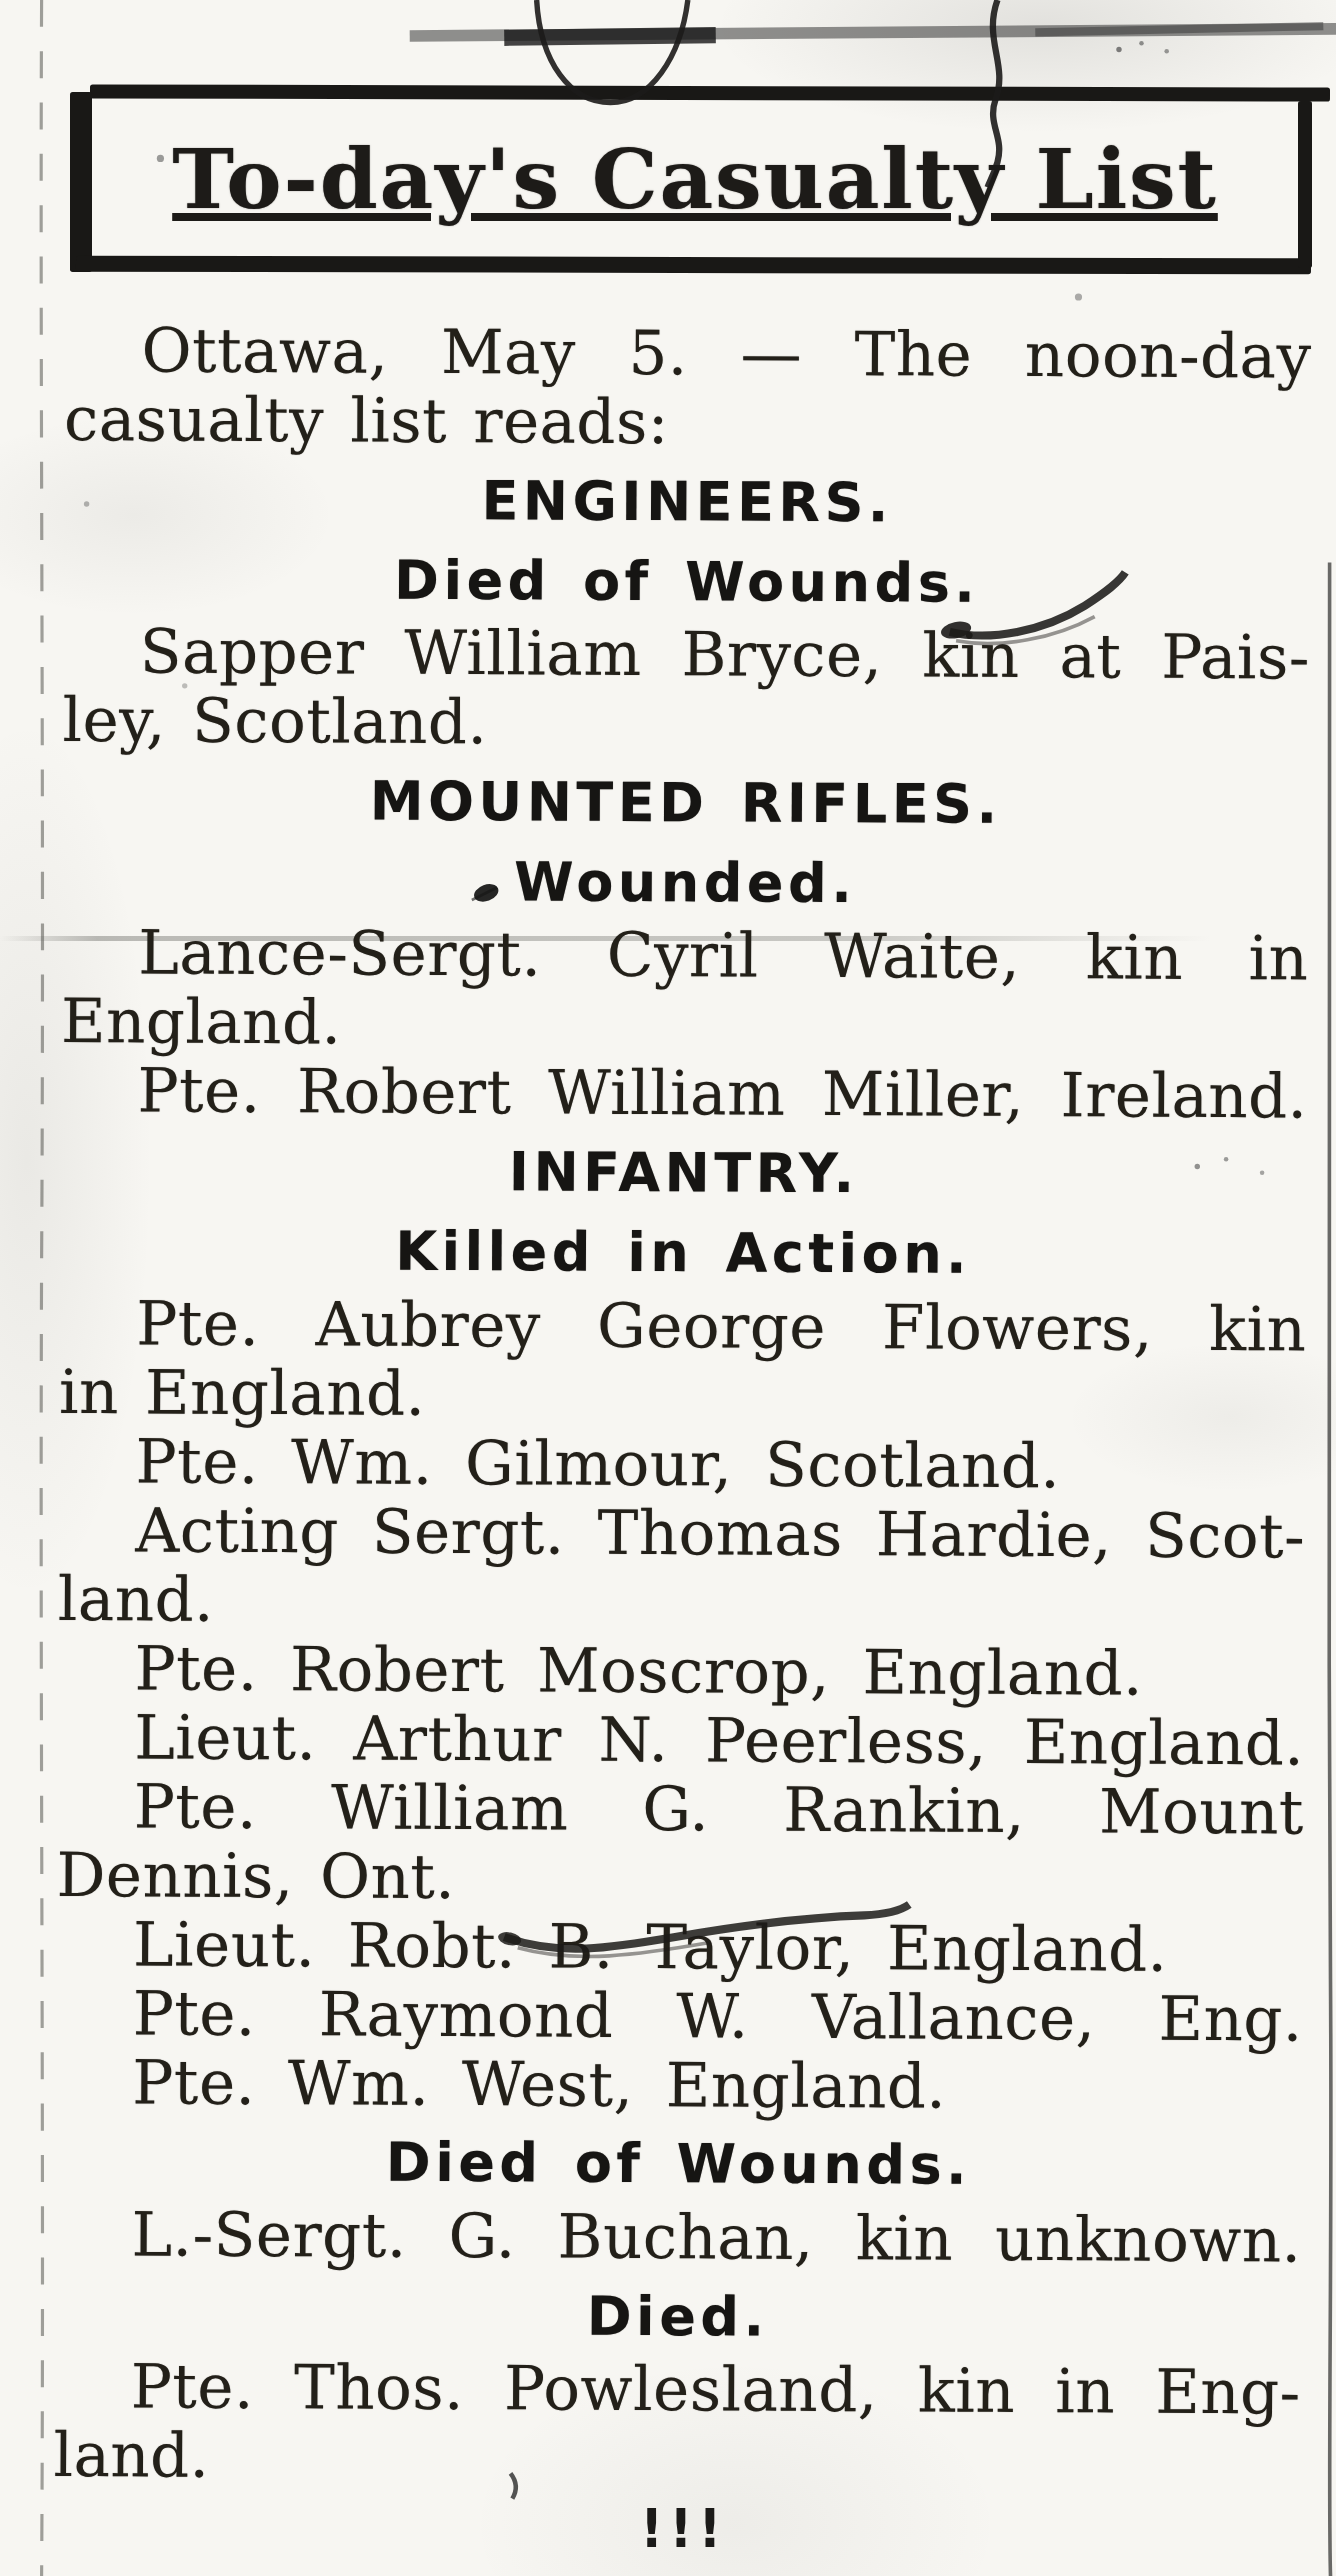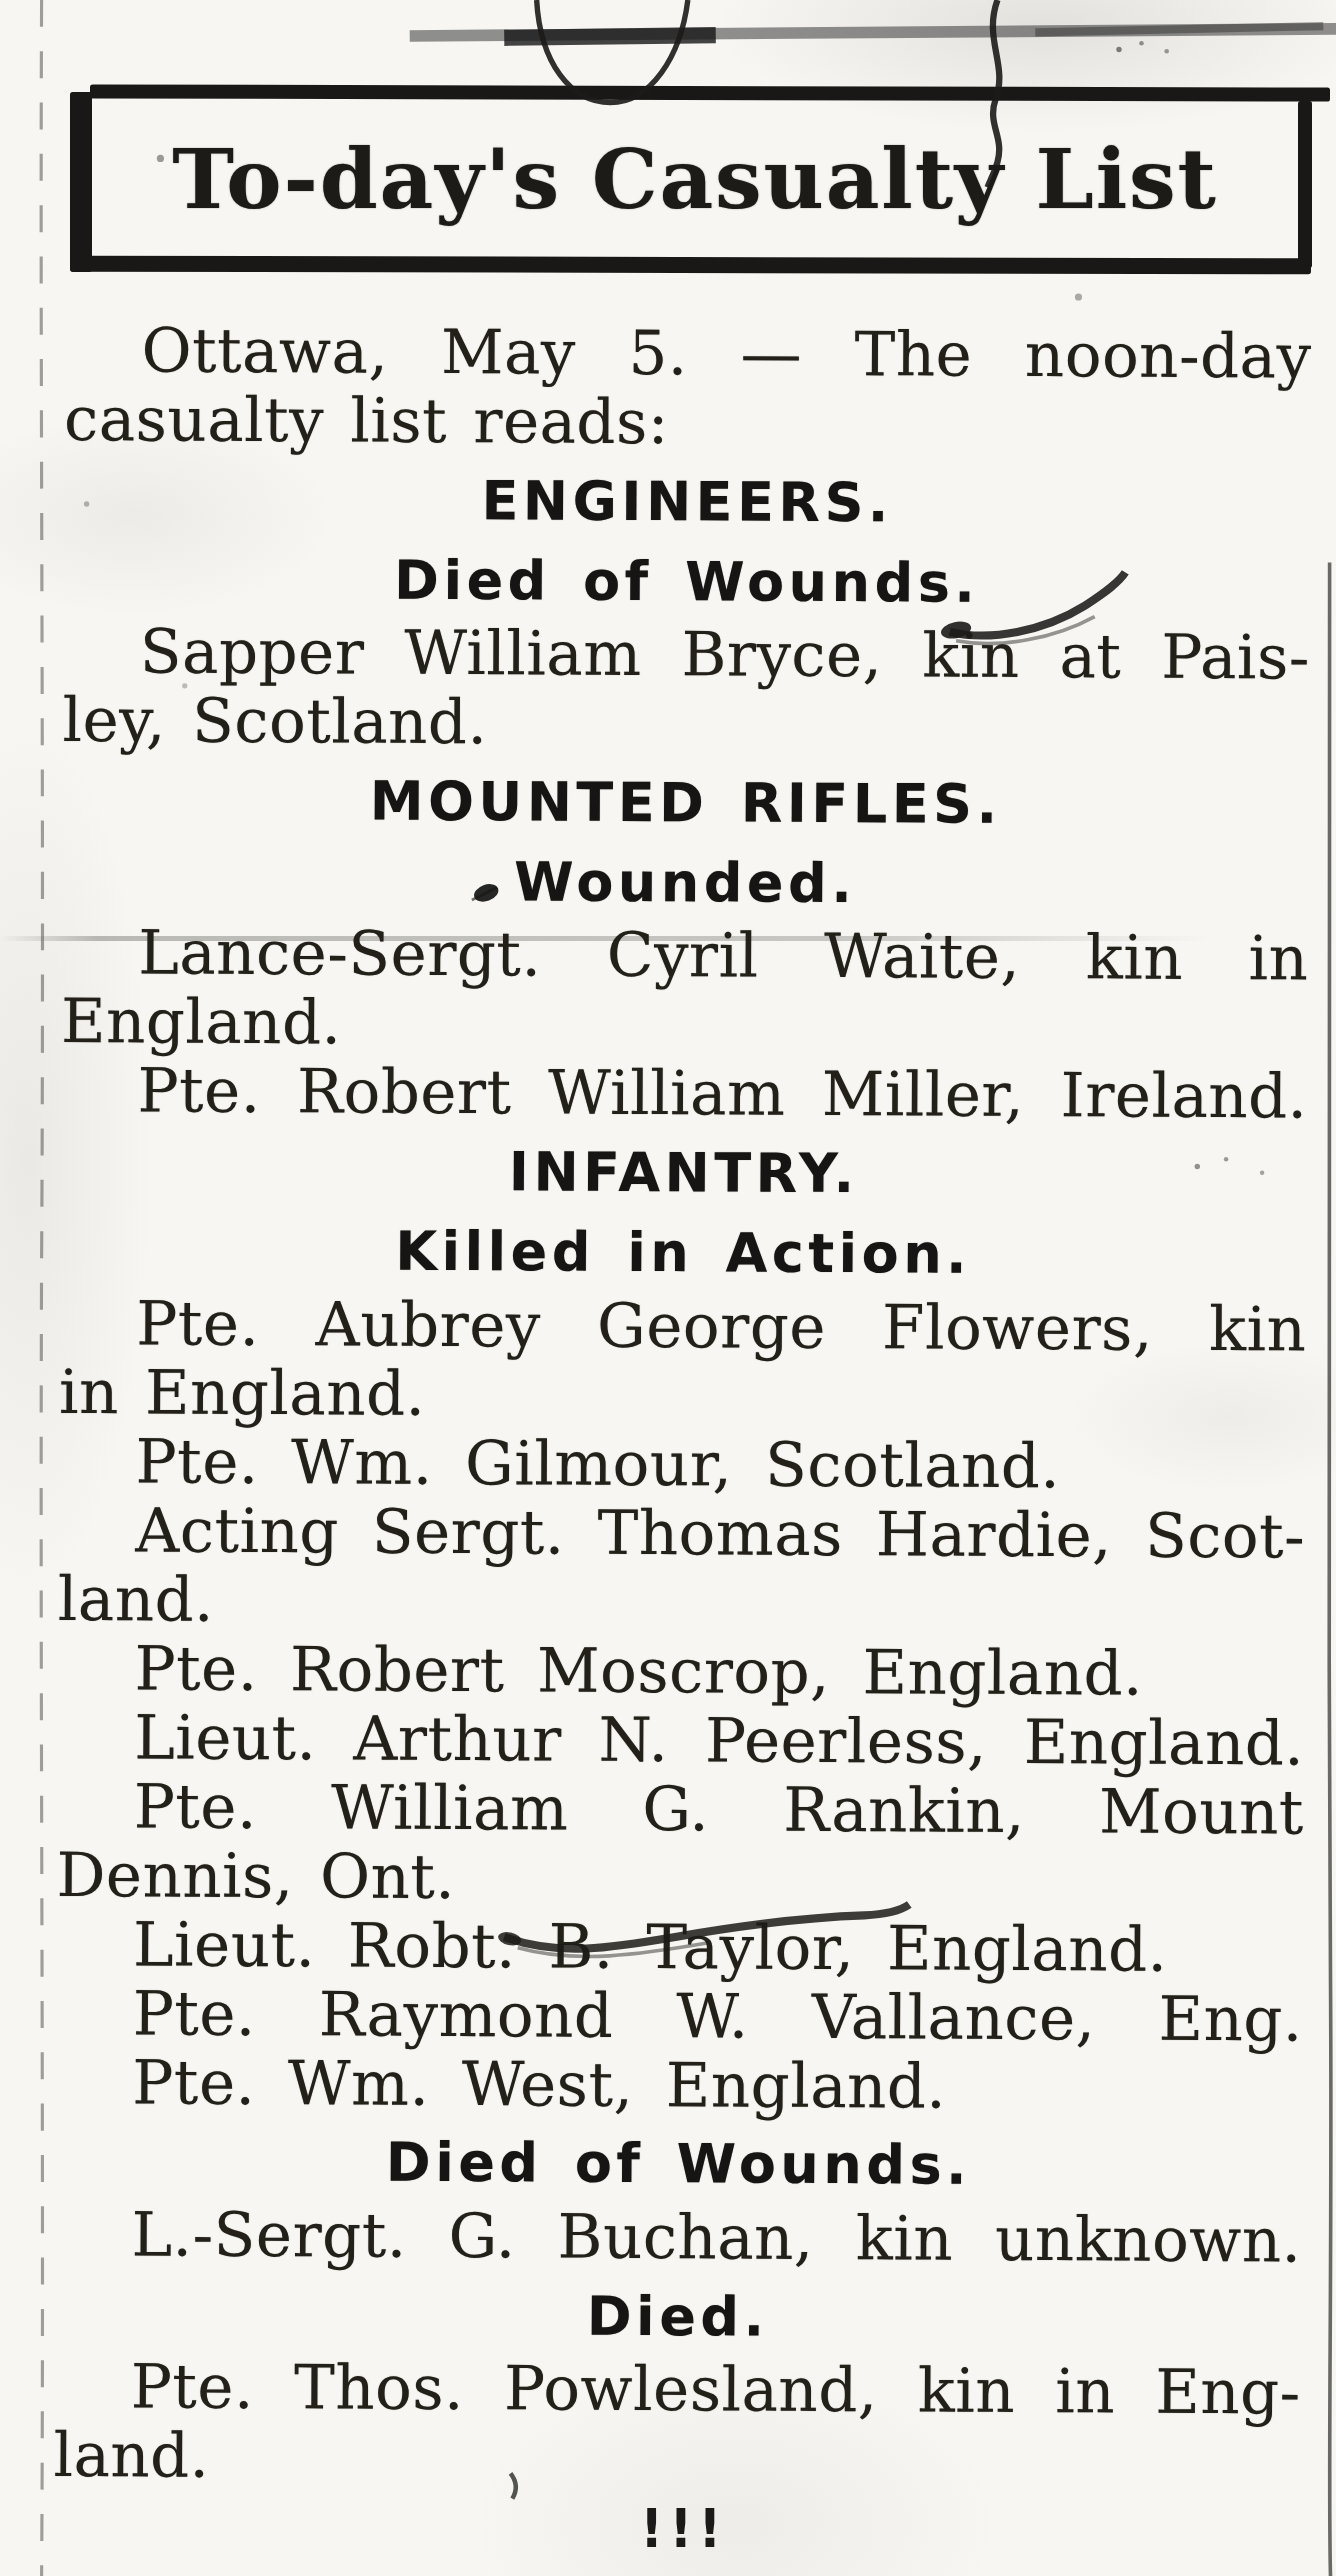--- a/index.html
+++ b/index.html
@@ -18,20 +18,21 @@
   .tb-border{position:absolute;background:#191816;border-radius:2.7px;}
   .tb-top   {left:90px; top:86px;  width:1240px; height:14.4px; transform:rotate(.15deg);}
   .tb-left  {left:70px;  top:92px; width:21.6px;  height:180px;}
   .tb-bottom{left:76px;  top:257px; width:1235px; height:16px; transform:rotate(.12deg);}
   .tb-right {left:1298px;top:101px; width:14.4px;  height:167px;}
   .tb-title{
     position:absolute;left:92px;top:101px;width:1206px;height:156px;
     display:flex;align-items:center;justify-content:center;
     font:bold 83px/1 "DejaVu Serif", serif;letter-spacing:1.8px;color:#1d1b18;
     text-shadow:0 0 1.4px rgba(25,22,18,.5);
+    text-decoration:underline;
   }
   
   .column{
     position:absolute;left:59px;top:315px;width:1247px;
     transform:rotate(.3deg);transform-origin:0 50%;
   }
   .ln{
     font:61px/69px "DejaVu Serif", serif;color:#232019;
     letter-spacing:0.5px;word-spacing:6.3px;
     text-shadow:0 0 1.1px rgba(25,22,18,.38);

